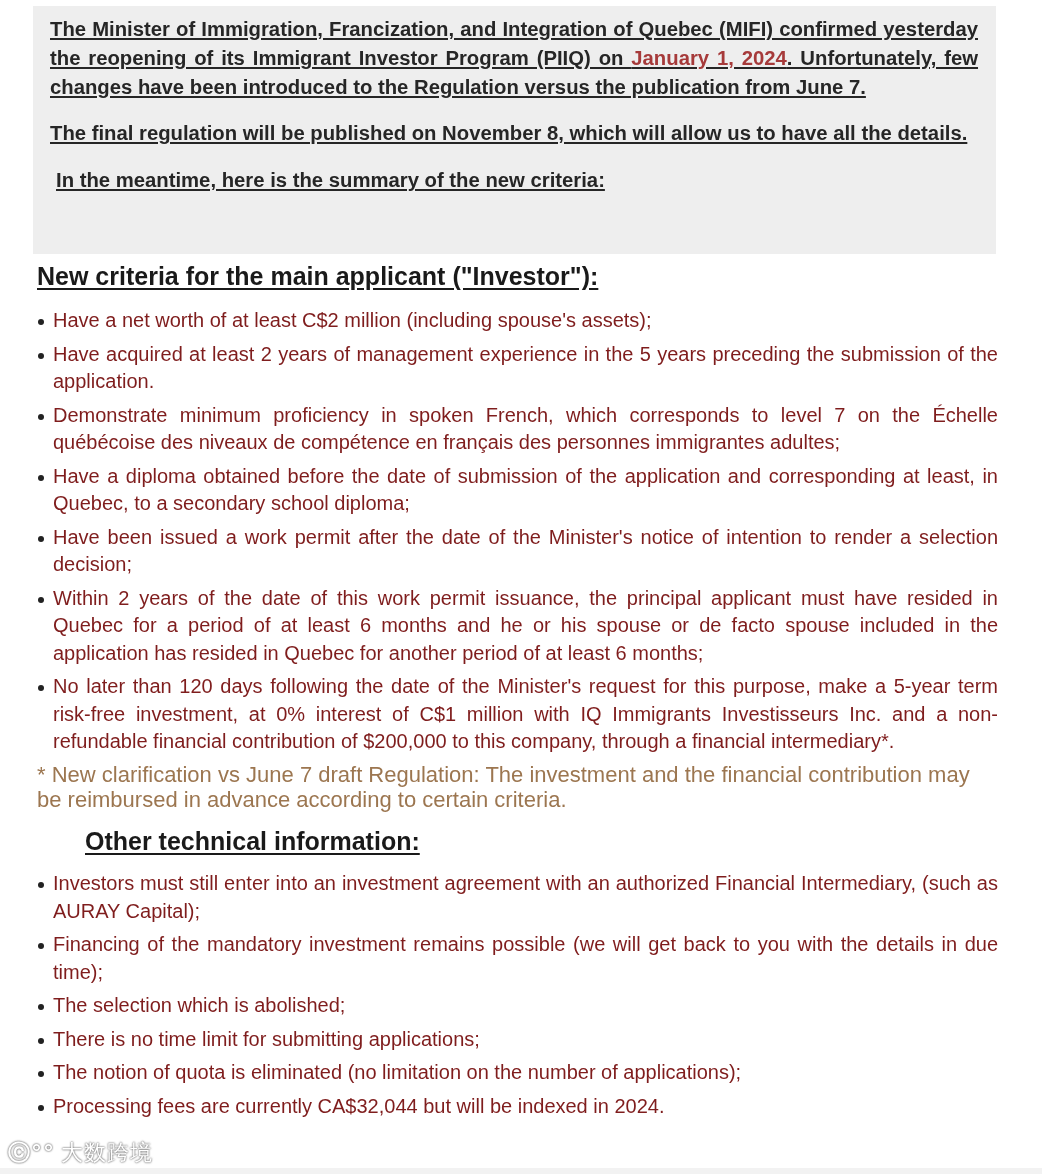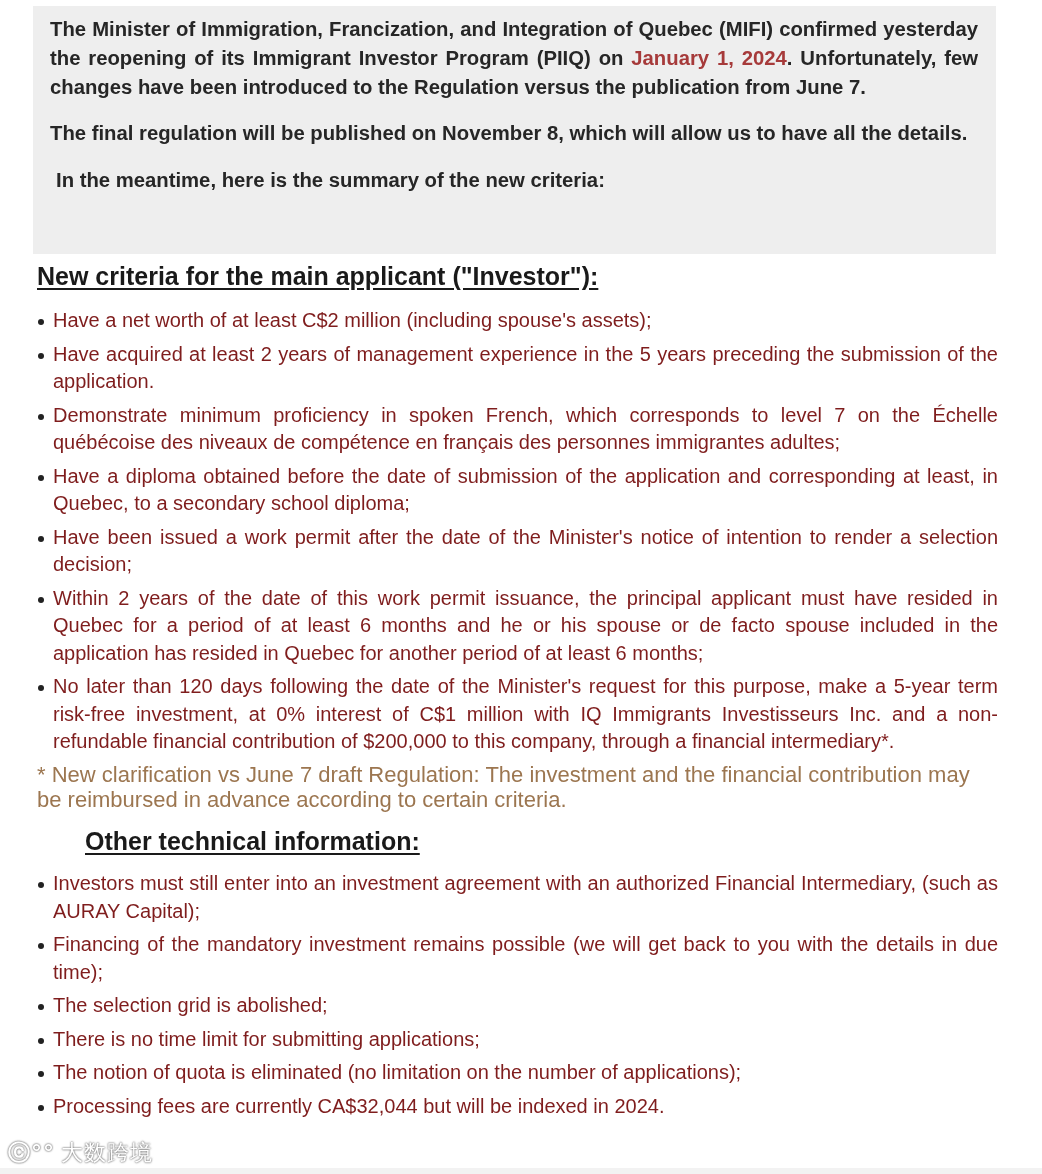--- a/index.html
+++ b/index.html
@@ -6,21 +6,21 @@
     body {
       width: 1042px; height: 1174px; position: relative; overflow: hidden;
       font-family: "Liberation Sans", sans-serif; color: #1a1a1a;
     }
     .intro {
       position: absolute; left: 33px; top: 6px; width: 963px; height: 248px;
       background: #eeeeee; box-sizing: border-box; padding: 9px 18px 0 17px;
     }
     .intro p {
       margin: 0; font-weight: bold; font-size: 20.3px; line-height: 28.8px;
-      text-align: justify; color: #262626;
+      text-align: justify; color: #262626; text-decoration: underline;
     }
     .intro p.p2 { margin-top: 18px; }
     .intro p.p3 { margin-top: 18px; padding-left: 6px; text-align: left; }
     .red { color: #a63a3a; }
     .h {
       position: absolute; left: 37px; font-size: 25px; font-weight: bold;
       text-decoration: underline; text-underline-offset: 3px; color: #1a1a1a; margin: 0;
     }
     ul.list { position: absolute; left: 33px; width: 965px; margin: 0; padding: 0; list-style: none; }
     ul.list li {
@@ -67,21 +67,21 @@
   <li>No later than 120 days following the date of the Minister's request for this purpose, make a 5-year term risk-free investment, at 0% interest of C$1 million with IQ Immigrants Investisseurs Inc. and a non-refundable financial contribution of $200,000 to this company, through a financial intermediary*.</li>
 </ul>
 
 <p class="note">* New clarification vs June 7 draft Regulation: The investment and the financial contribution may be reimbursed in advance according to certain criteria.</p>
 
 <h2 class="h" style="top:827px;margin-left:48px;">Other technical information:</h2>
 
 <ul class="list" style="top:870px;">
   <li style="margin-bottom:6px;">Investors must still enter into an investment agreement with an authorized Financial Intermediary, (such as AURAY Capital);</li>
   <li style="margin-bottom:6px;">Financing of the mandatory investment remains possible (we will get back to you with the details in due time);</li>
-  <li style="margin-bottom:6px;">The selection grid is abolished;</li>
+  <li style="margin-bottom:6px;">The selection which is abolished;</li>
   <li style="margin-bottom:6px;">There is no time limit for submitting applications;</li>
   <li style="margin-bottom:6px;">The notion of quota is eliminated (no limitation on the number of applications);</li>
   <li>Processing fees are currently CA$32,044 but will be indexed in 2024.</li>
 </ul>
 
 <div class="watermark">
   <span class="logo">ⓒ°°</span><span>大数跨境</span>
 </div>
 
 <div class="bottom-bar"></div>

